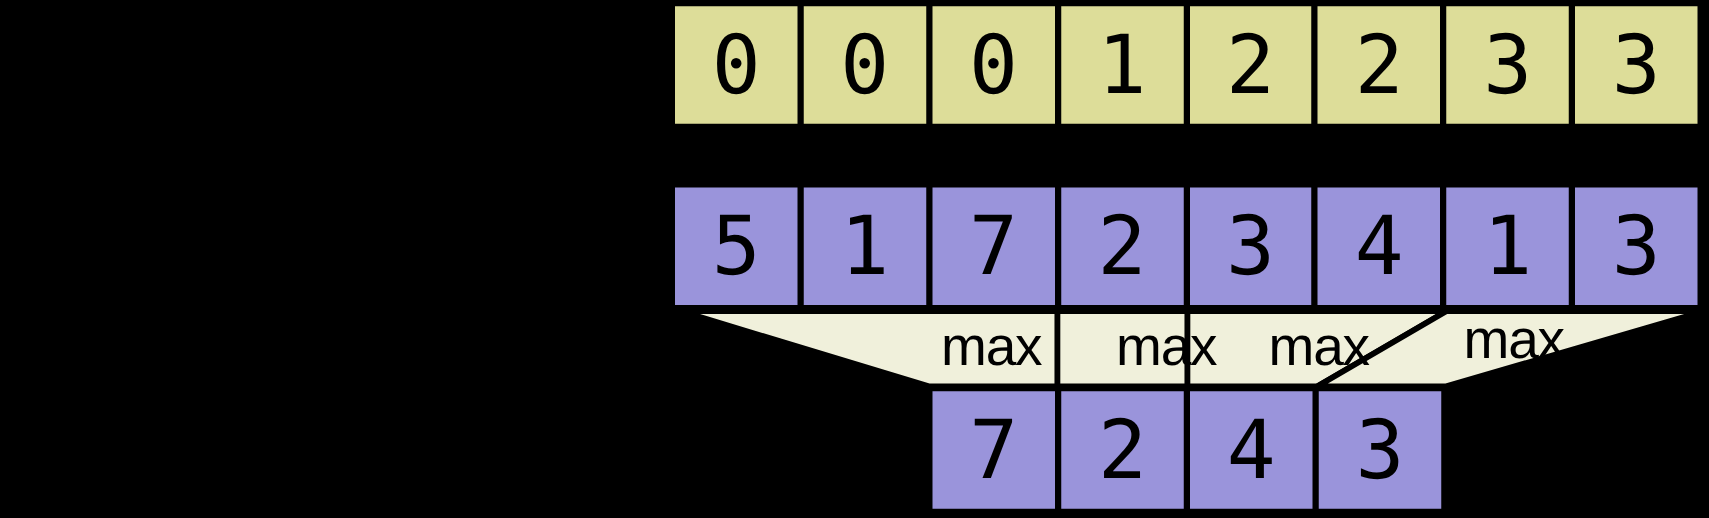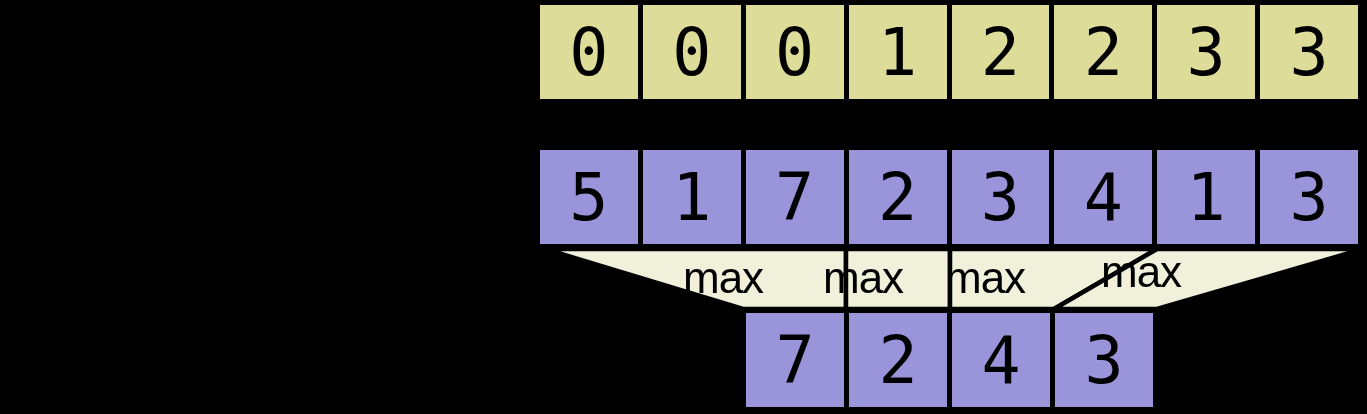--- a/index.html
+++ b/index.html
@@ -58,21 +58,21 @@
     fill: var(--op-fill, #F0F0DB);
     stroke: var(--border, #000000);
     stroke-width: 4.5px;
     stroke-linejoin: miter;
   }
   .op-label {
     position: absolute;
     width: 150px;
     height: 52px;
     line-height: 52px;
-    text-align: left;
+    text-align: right;
     font-family: "Liberation Sans", sans-serif;
     font-size: 44px;
     letter-spacing: -1px;
     color: var(--text, #000000);
   }
   .op-label-1 { left: 683px; top: 252px; }
   .op-label-2 { left: 823px; top: 252px; }
   .op-label-3 { left: 945px; top: 252px; }
   .op-label-4 { left: 1101px; top: 246px; }
 </style>

